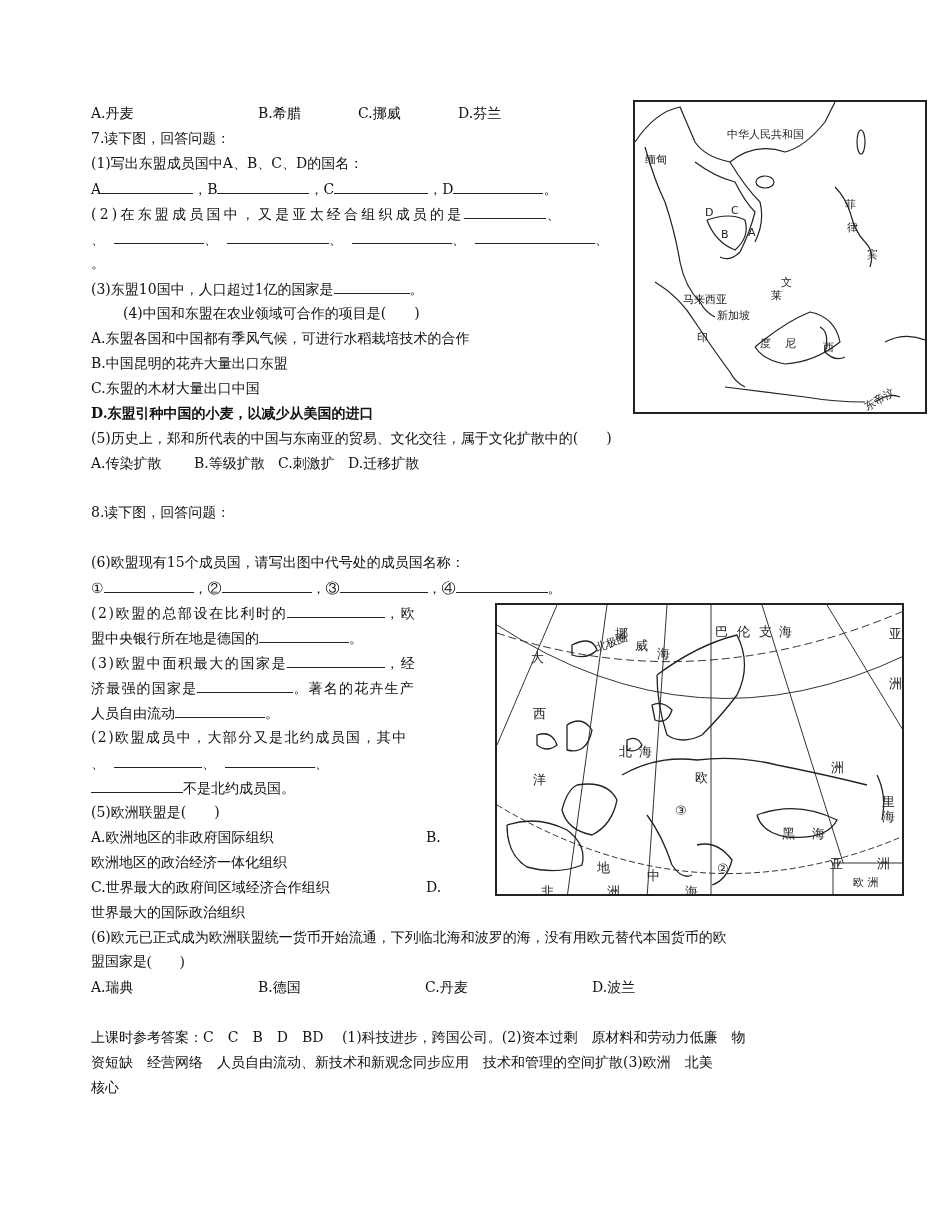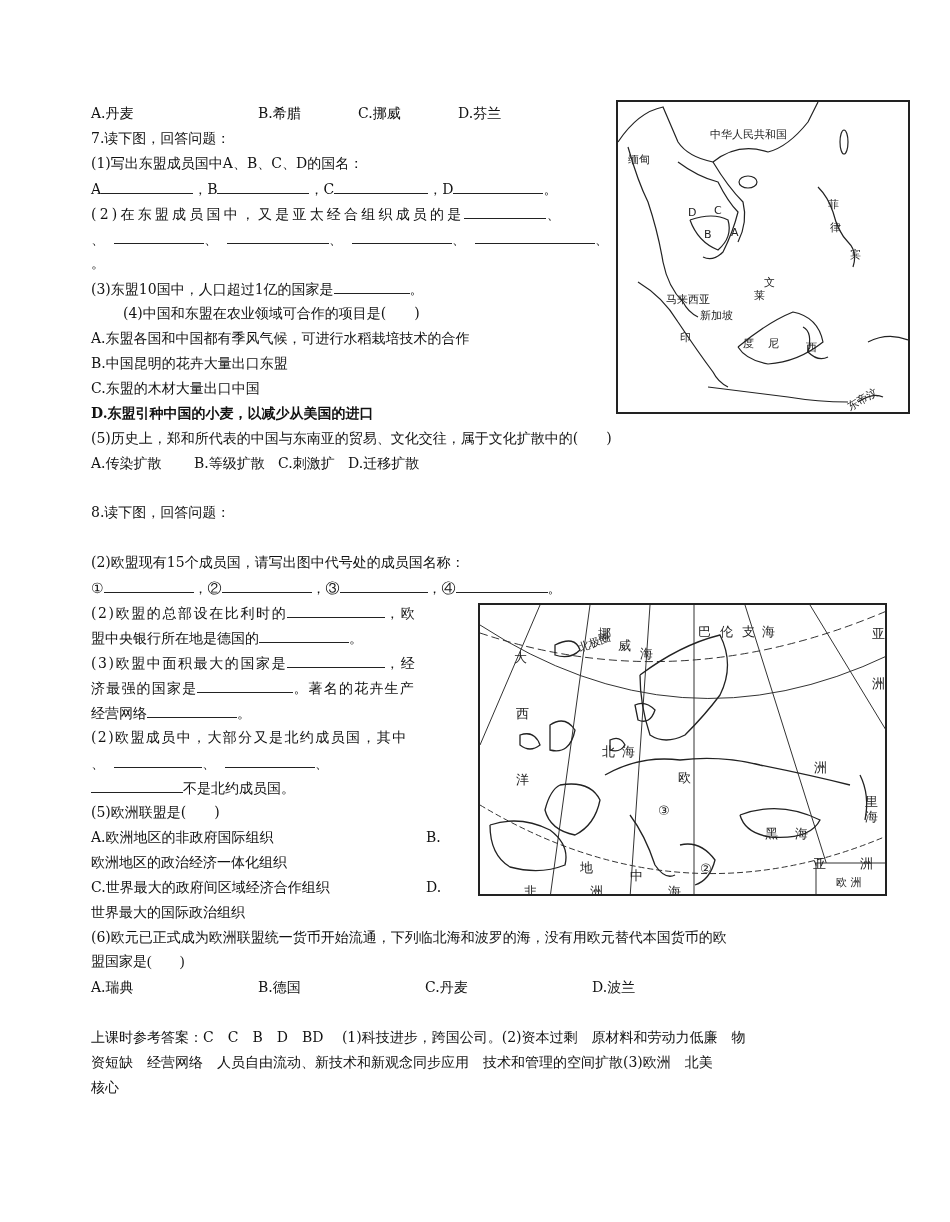--- a/index.html
+++ b/index.html
@@ -1,21 +1,21 @@
 <!DOCTYPE html>
 <html><head>
 <meta charset="utf-8">
 <style>
   html, body { margin:0; padding:0; background:#ffffff; }
   body { width:950px; height:1222px; position:relative; overflow:hidden;
          font-family:"DejaVu Serif","Liberation Serif",serif; color:#111; }
   .line { position:absolute; left:91px; font-size:14px; line-height:18px; white-space:nowrap; }
   .blank { display:inline-block; border-bottom:1px solid #222; height:14px; vertical-align:baseline; }
   .opt { display:inline-block; }
-  .map { position:absolute; background:#fff; border:2px solid #222; box-sizing:border-box; overflow:hidden; }
+  .map { position:absolute; background:#fff; border:2px solid #222; box-sizing:border-box; overflow:hidden;margin-left:17px; }
   .map svg { position:absolute; left:0; top:0; }
   .lbl { position:absolute; font-size:11px; color:#222; font-family:"DejaVu Sans","Liberation Sans",sans-serif; white-space:nowrap; }
   .lbl.big { font-size:13px; }
 </style>
 </head>
 <body>
 
 <div class="line" style="top:104px;">
   <span class="opt" style="width:167px">A.丹麦</span><span class="opt" style="width:100px">B.希腊</span><span class="opt" style="width:100px">C.挪威</span><span class="opt">D.芬兰</span>
 </div>
@@ -78,38 +78,38 @@
   <span class="lbl" style="left:146px; top:173px;">文</span>
   <span class="lbl" style="left:136px; top:186px;">莱</span>
   <span class="lbl" style="left:62px; top:228px;">印</span>
   <span class="lbl" style="left:125px; top:234px;">度</span>
   <span class="lbl" style="left:150px; top:234px;">尼</span>
   <span class="lbl" style="left:188px; top:238px;">西</span>
   <span class="lbl" style="left:228px; top:290px; transform:rotate(-30deg);">东帝汶</span>
 </div>
 
 <div class="line" style="top:503px;">8.读下图，回答问题：</div>
-<div class="line" style="top:553px;">(2)欧盟现有15个成员国，请写出图中代号处的成员国名称：</div>
+<div class="line" style="top:553px;">(6)欧盟现有15个成员国，请写出图中代号处的成员国名称：</div>
 <div class="line" style="top:578px;">
   <span>①</span><span class="blank" style="width:90px"></span><span>，②</span><span class="blank" style="width:90px"></span><span>，③</span><span class="blank" style="width:88px"></span><span>，④</span><span class="blank" style="width:92px"></span><span>。</span>
 </div>
 <div class="line" style="top:603px; letter-spacing:1.6px;">
   <span>(2)欧盟的总部设在比利时的</span><span class="blank" style="width:98px"></span><span>，欧</span>
 </div>
 <div class="line" style="top:628px;">
   <span>盟中央银行所在地是德国的</span><span class="blank" style="width:90px"></span><span>。</span>
 </div>
 <div class="line" style="top:653px; letter-spacing:1.6px;">
   <span>(3)欧盟中面积最大的国家是</span><span class="blank" style="width:98px"></span><span>，经</span>
 </div>
 <div class="line" style="top:678px; letter-spacing:1.2px;">
   <span>济最强的国家是</span><span class="blank" style="width:96px"></span><span>。著名的花卉生产</span>
 </div>
 <div class="line" style="top:703px;">
-  <span>经营网络</span><span class="blank" style="width:90px"></span><span>。</span>
+  <span>人员自由流动</span><span class="blank" style="width:90px"></span><span>。</span>
 </div>
 <div class="line" style="top:728px; letter-spacing:1.4px;">(2)欧盟成员中，大部分又是北约成员国，其中</div>
 <div class="line" style="top:753px;">
   <span>、</span>&nbsp;&nbsp;<span class="blank" style="width:88px"></span><span>、</span>&nbsp;&nbsp;<span class="blank" style="width:90px"></span><span>、</span>
 </div>
 <div class="line" style="top:778px;">
   <span class="blank" style="width:92px"></span><span>不是北约成员国。</span>
 </div>
 <div class="line" style="top:803px;">(5)欧洲联盟是(　　)</div>
 <div class="line" style="top:828px;">

